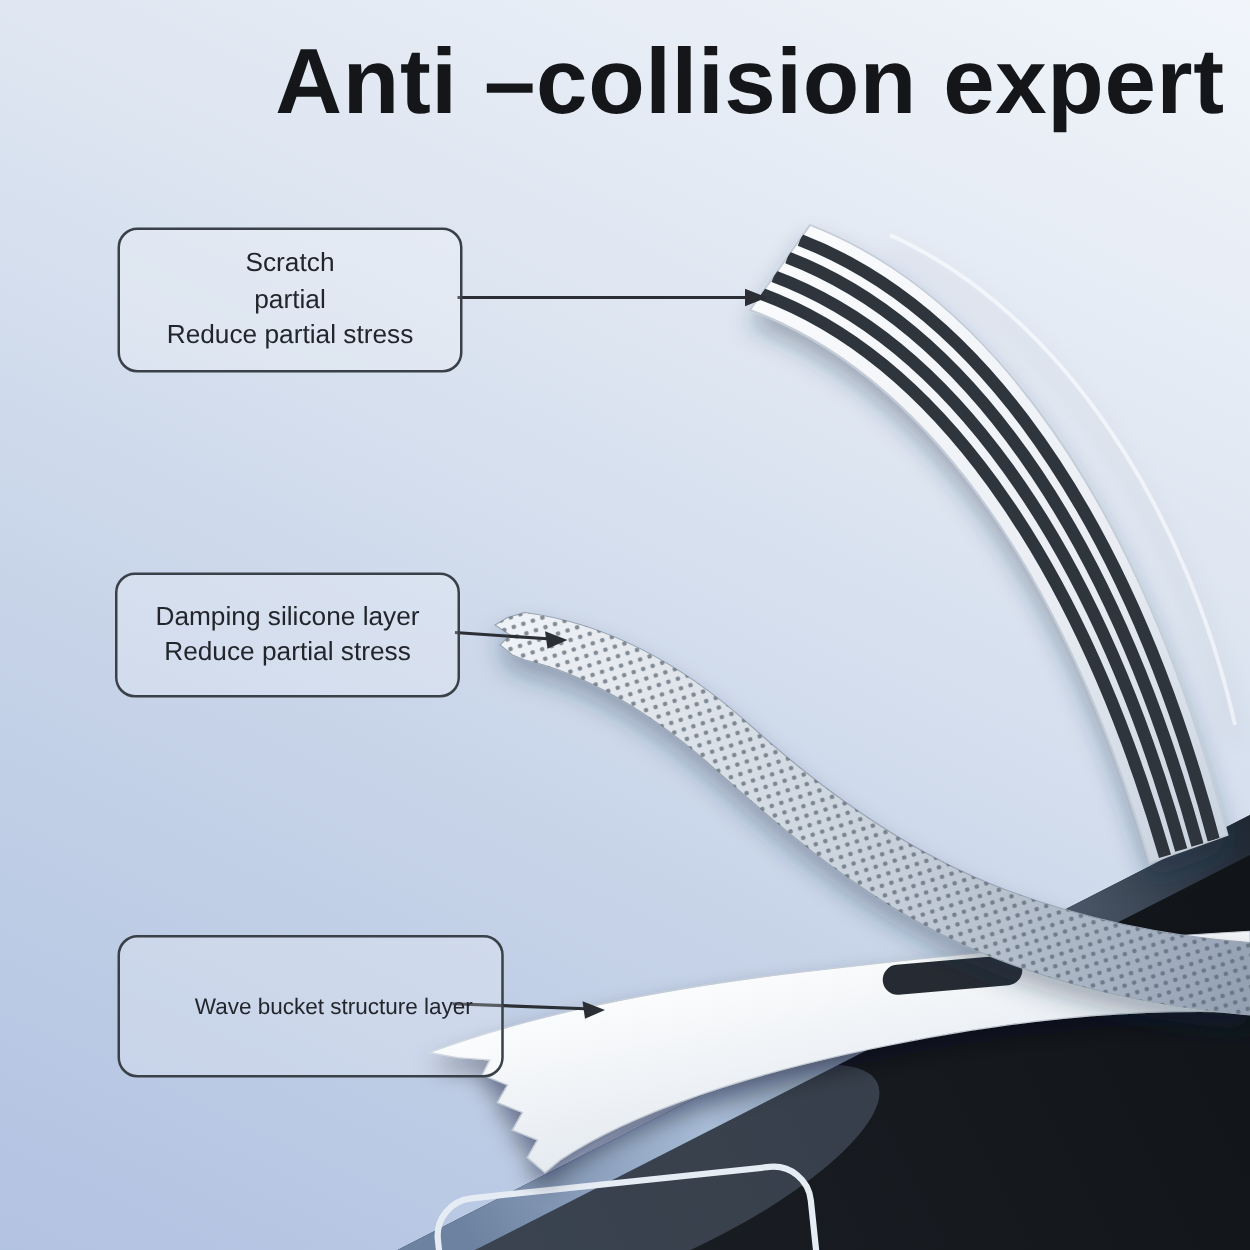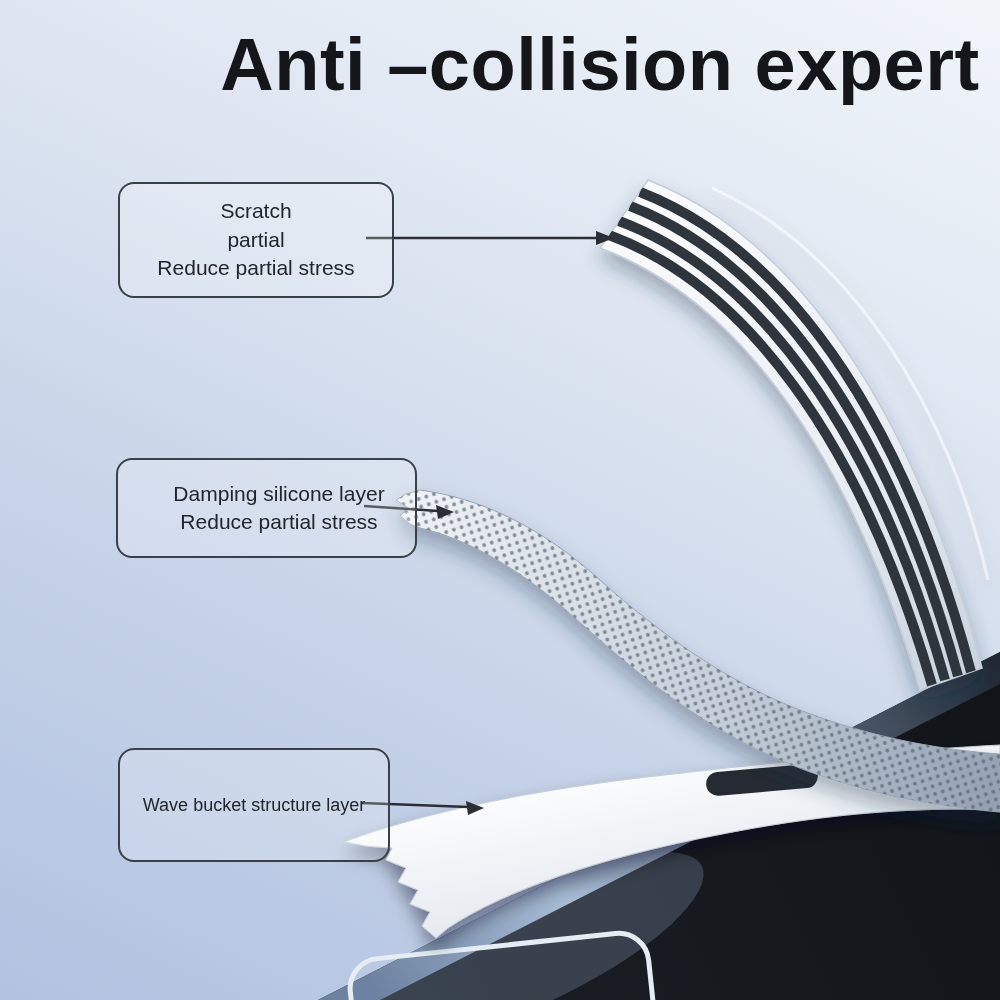--- a/index.html
+++ b/index.html
@@ -25,26 +25,25 @@
   .callout {
     position:absolute;
     border:2px solid #3a4048;
     border-radius:16px;
     background:rgba(255,255,255,0.22);
     display:flex; flex-direction:column;
     justify-content:center; align-items:center;
     text-align:center;
     color:#22262c;
     line-height:1.35;
-    margin-left:24px;
   }
   .callout span { display:block; }
   #callout-scratch  { left:94px; top:182px; width:272px; height:112px; font-size:21px; }
-  #callout-damping  { left:92px; top:458px; width:272px; height:96px;  font-size:21px;padding-left:25px; }
-  #callout-wave     { left:94px; top:748px; width:268px; height:110px; font-size:18px; }
+  #callout-damping  { left:92px; top:458px; width:272px; height:96px;  font-size:21px; }
+  #callout-wave     { left:94px; top:748px; width:268px; height:110px; font-size:18px;padding-left:37px; }
 </style>
 </head>
 <body>
 
 <div class="stage">
 
   <svg class="illustration" width="1000" height="1000" viewBox="0 0 1000 1000">
     <defs>
       <linearGradient id="bandGrad" gradientUnits="userSpaceOnUse" x1="630" y1="210" x2="960" y2="680">
         <stop offset="0" stop-color="#fafbfd"></stop>

